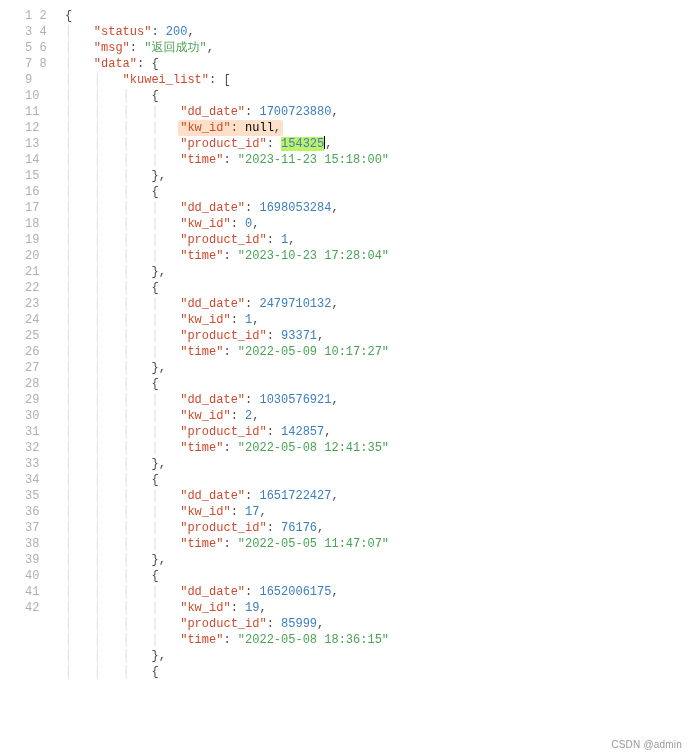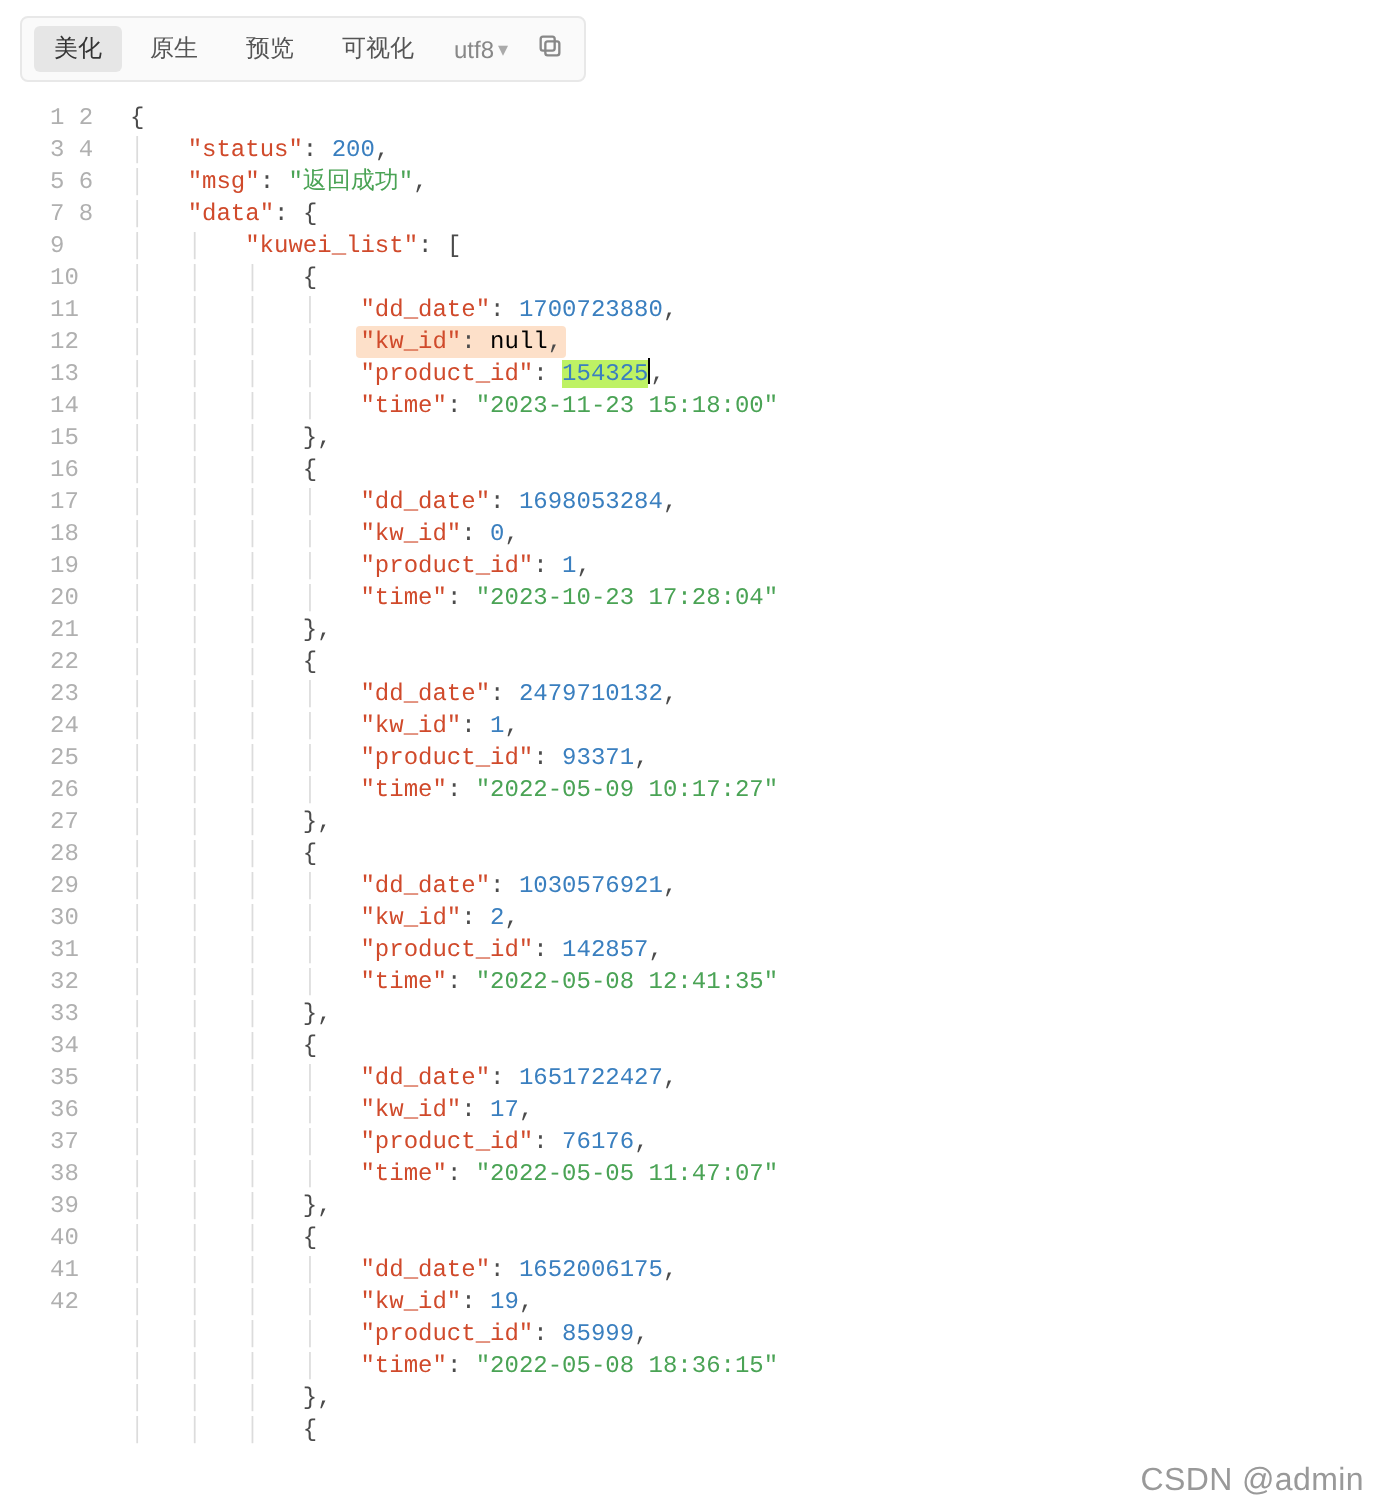--- a/index.html
+++ b/index.html
@@ -73,43 +73,27 @@
   .nul { color:#000000; }      
   .ind-bar { color:#dcdcdc; }  
   .hl-line { background:#fde0c9; display:inline-block; border-radius:2px; padding:0 2px; margin:0 -2px;}
   .sel { background:#bef264; }
   .caret {
     display:inline-block; width:0; height:13px;
     border-left:1px solid #000; vertical-align:-2px;
   }
   .watermark {
     position:absolute; right:6px; bottom:4px;
-    color:#999; font-size:16px; letter-spacing:0.2px;
+    color:#999; font-size:10px; letter-spacing:0.2px;
   }
 </style>
 </head>
 <body>
 
 <div class="outer">
-  <div class="tabs">
-    <span class="tab active">美化</span>
-    <span class="tab">原生</span>
-    <span class="tab">预览</span>
-    <span class="tab">可视化</span>
-    <span class="enc">
-      <span>utf8</span>
-      <span class="chev">▾</span>
-    </span>
-    <span class="copy-icon" title="copy">
-      <svg width="14" height="14" viewBox="0 0 24 24" fill="none" stroke="#888" stroke-width="2">
-        <rect x="8" y="8" width="12" height="12" rx="2"></rect>
-          <rect x="4" y="4" width="12" height="12" rx="2"></rect>
-      </svg>
-    </span>
-  </div>
 
   <div class="code-wrap">
     <div class="gutter" id="gutter">1
 2
 3
 4
 5
 6
 7
 8

